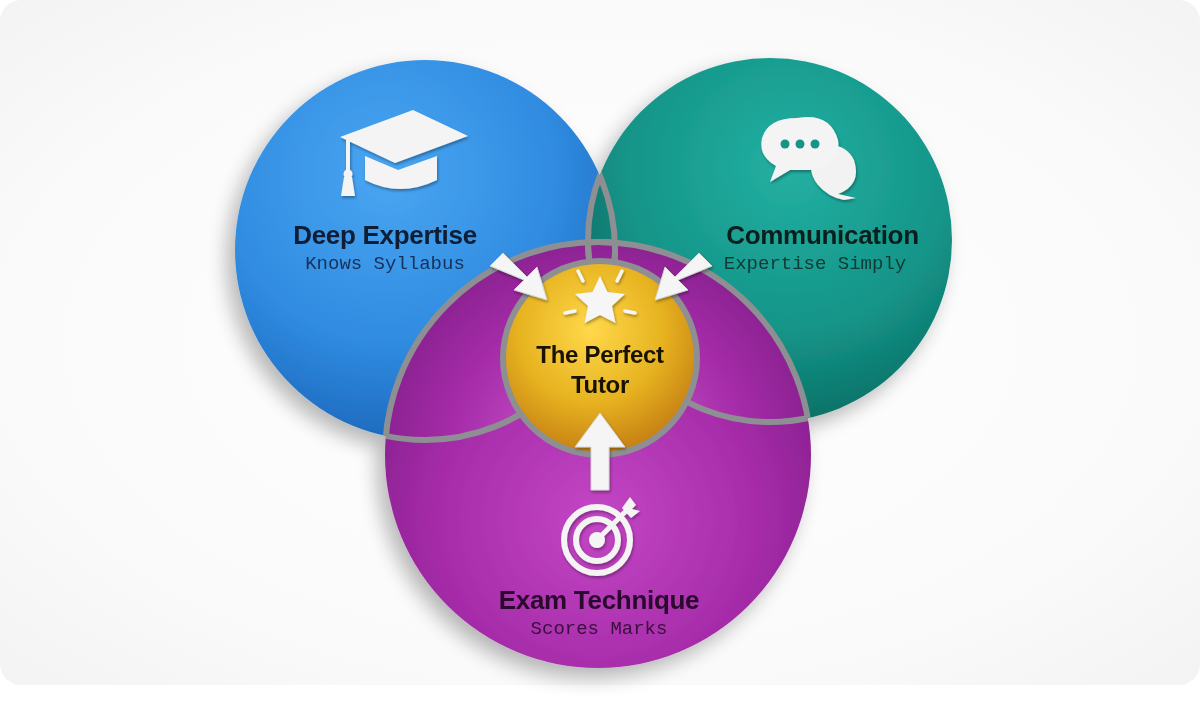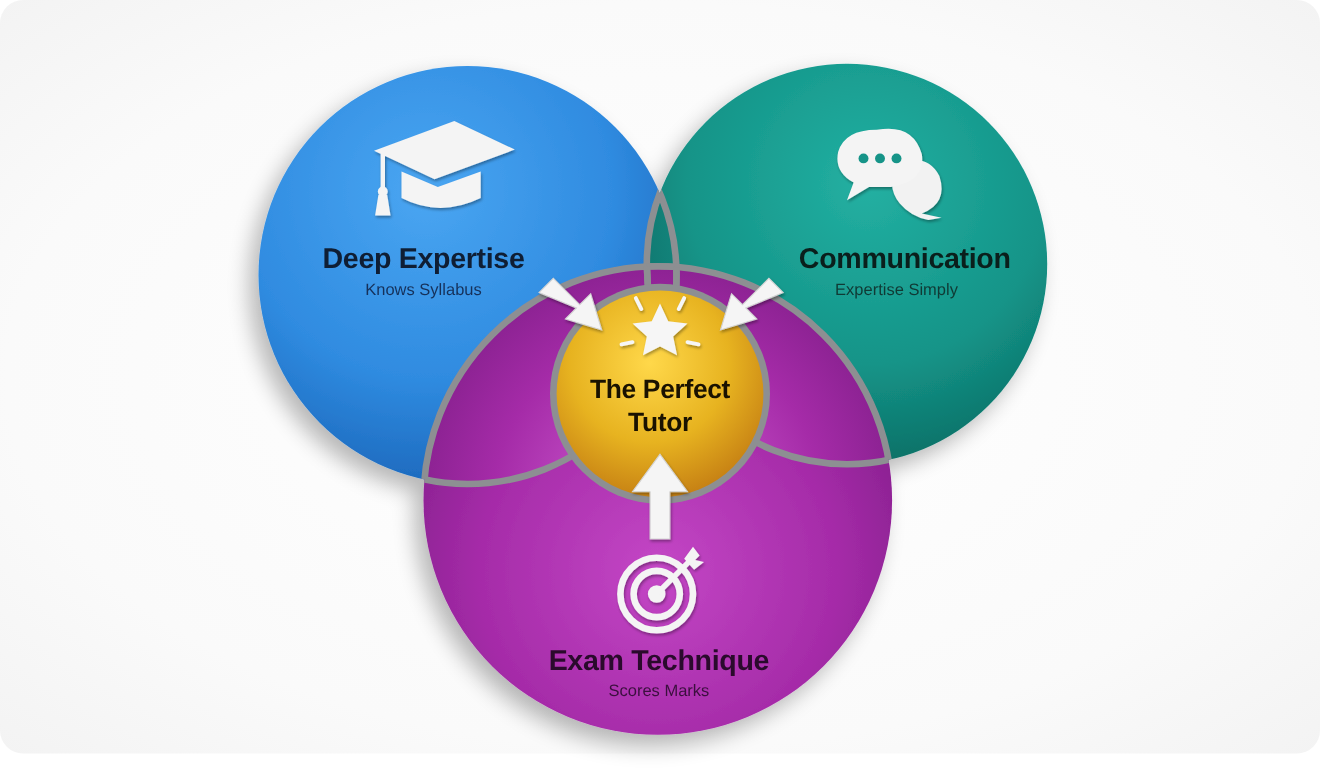--- a/index.html
+++ b/index.html
@@ -31,23 +31,24 @@
       white-space: nowrap;
       transform: translateX(-50%);
     }
     .label .title {
       font-weight: bold;
       font-size: 26px;
       letter-spacing: -0.3px;
       line-height: 30px;
     }
     .label .sub {
-      font-size: 15px;
+      font-size: 19px;
       line-height: 24px;
       margin-top: 2px;
+      font-family: Liberation Mono, monospace;
     }
     .lbl-blue .title { color: #0f1e34; }
     .lbl-blue .sub { color: #16315a; }
     .lbl-teal .title { color: #0a1f1c; margin-left: 15px; }
     .lbl-teal .sub { color: #103a35; }
     .lbl-purple .title { color: #2a0a2c; }
     .lbl-purple .sub { color: #3b0f3e; }
     .lbl-center .title {
       color: #1a1200;
       font-size: 24px;

